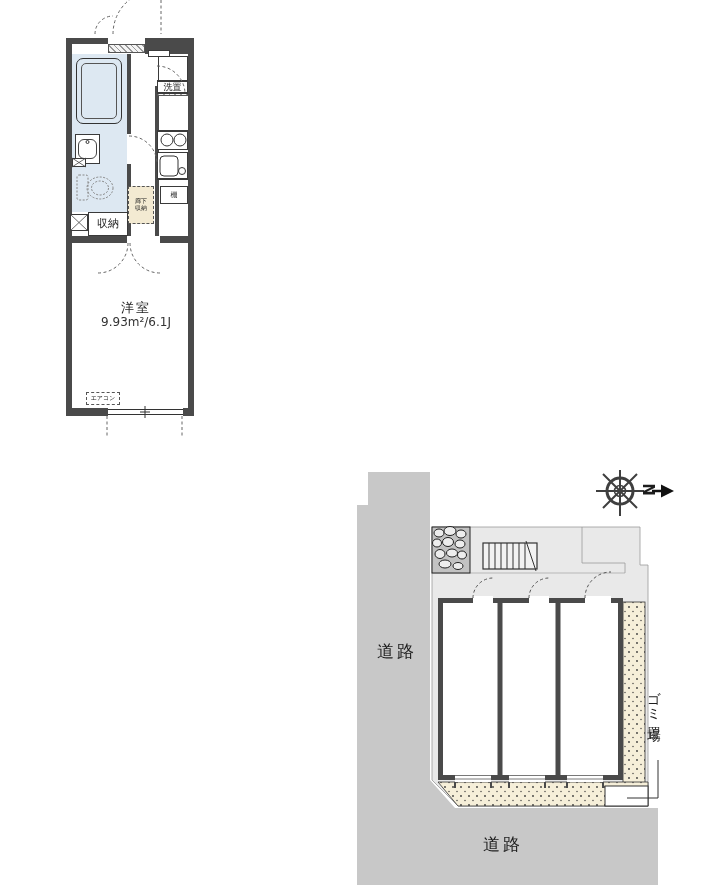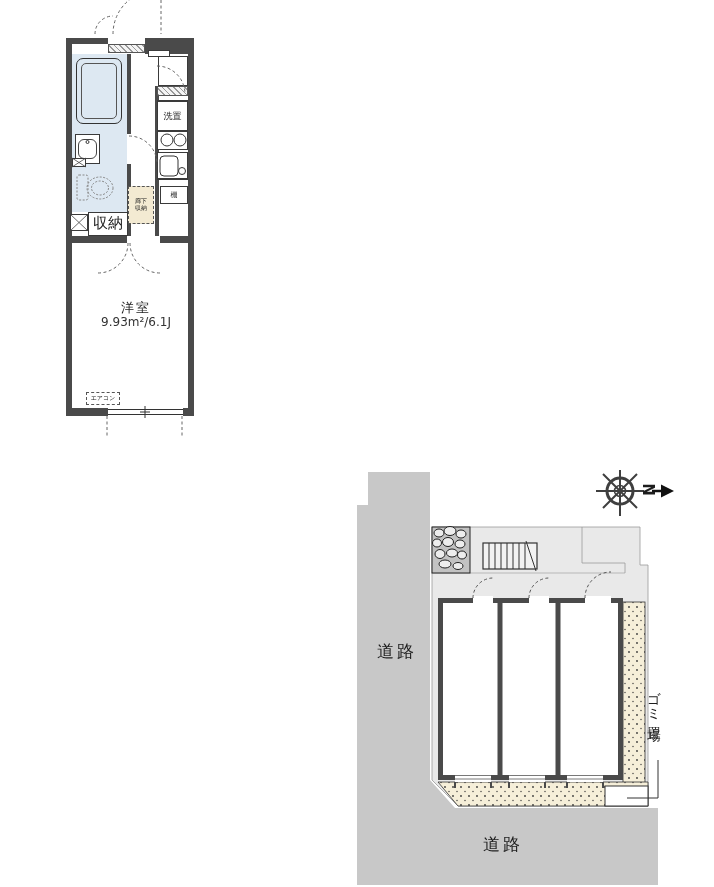--- a/index.html
+++ b/index.html
@@ -44,35 +44,35 @@
     <div class="abs hatch" style="left:157px;top:86px;width:31px;height:10px;border:1px solid #555;box-sizing:border-box"></div>
 
     <div class="abs" style="left:76px;top:58px;width:46px;height:66px;border:1.5px solid #333;border-radius:7px;box-sizing:border-box"></div>
     <div class="abs" style="left:81px;top:63px;width:36px;height:56px;border:1px solid #555;border-radius:5px;box-sizing:border-box"></div>
 
     <div class="bx" style="left:75px;top:134px;width:25px;height:30px"></div>
     <div class="abs" style="left:78px;top:139px;width:19px;height:20px;border:1px solid #444;border-radius:6px;box-sizing:border-box"></div>
 
     <div class="bx" style="left:148px;top:50px;width:22px;height:7px"></div>
     <div class="bx cream" style="left:158px;top:56px;width:30px;height:30px"></div>
-    <div class="bx blue center" style="left:157px;top:100px;width:31px;height:32px;border-width:2px 1px">
+    <div class="bx blue center" style="left:157px;top:80px;width:31px;height:14px;border-width:2px 1px">
       <span class="lbl" style="position:static;font-size:9px">洗置</span>
     </div>
     <div class="bx" style="left:157px;top:130px;width:31px;height:20px;border-width:2px 1px 1px 1px"></div>
     <div class="bx" style="left:157px;top:152px;width:31px;height:28px;border-width:1px 1px 2px 1px"></div>
     <div class="bx center" style="left:160px;top:186px;width:28px;height:18px">
       <span class="lbl" style="position:static;font-size:7px">棚</span>
     </div>
 
     <div class="dashedbox cream center" style="left:128px;top:186px;width:26px;height:38px">
       <span class="lbl" style="position:static;font-size:6px;white-space:normal;width:14px;text-align:center">廊下収納</span>
     </div>
 
     <div class="bx cream center" style="left:88px;top:212px;width:40px;height:24px">
-      <span class="lbl" style="position:static;font-size:15px">収納</span>
+      <span class="lbl" style="position:static;font-size:11px">収納</span>
     </div>
     <div class="bx" style="left:70px;top:214px;width:18px;height:17px"></div>
     <div class="bx" style="left:72px;top:158px;width:14px;height:9px"></div>
 
     <div class="abs center" style="left:72px;top:298px;width:128px;height:34px;flex-direction:column">
       <span class="lbl" style="position:static;font-size:13px;letter-spacing:2px">洋室</span>
       <span class="lbl" style="position:static;font-size:12px;color:#333">9.93m²/6.1J</span>
     </div>
 
     <div class="dashedbox center" style="left:86px;top:392px;width:34px;height:13px">

